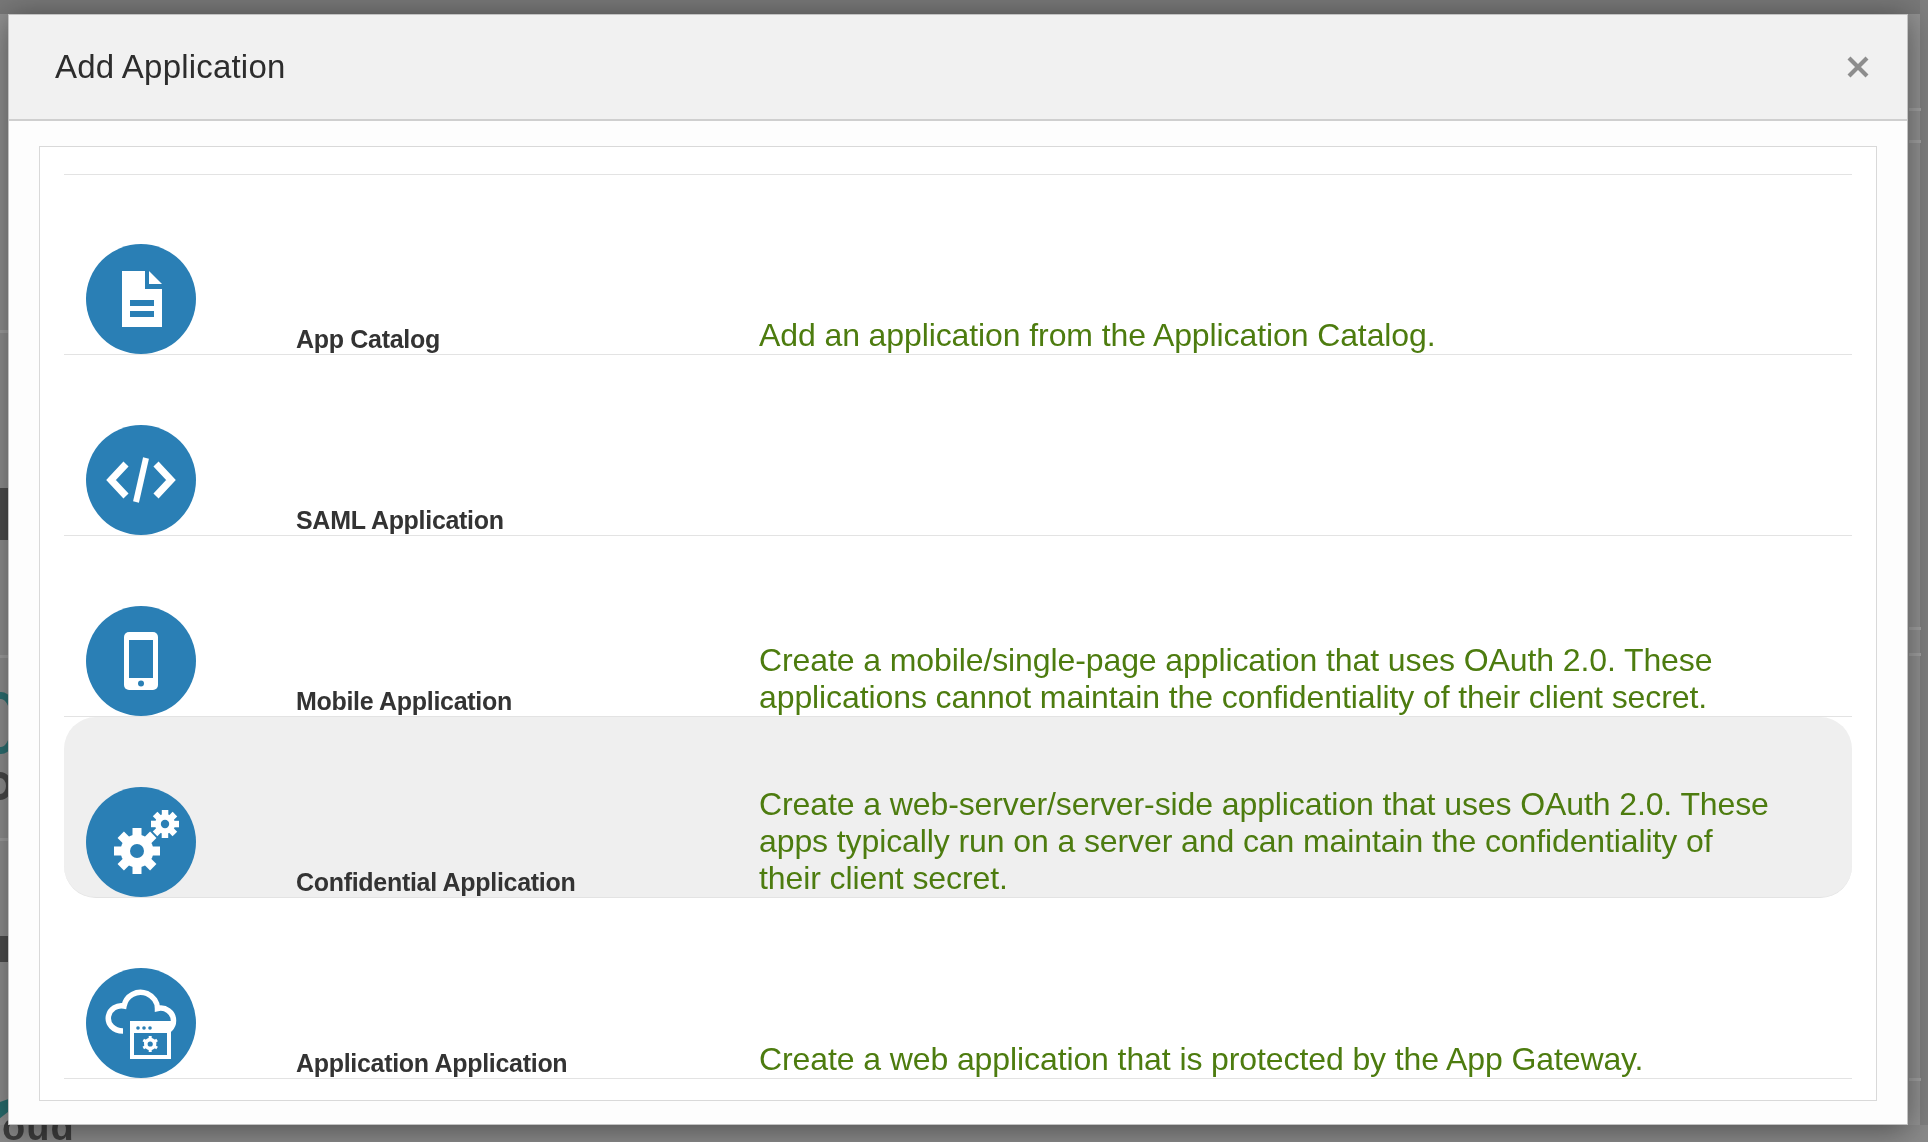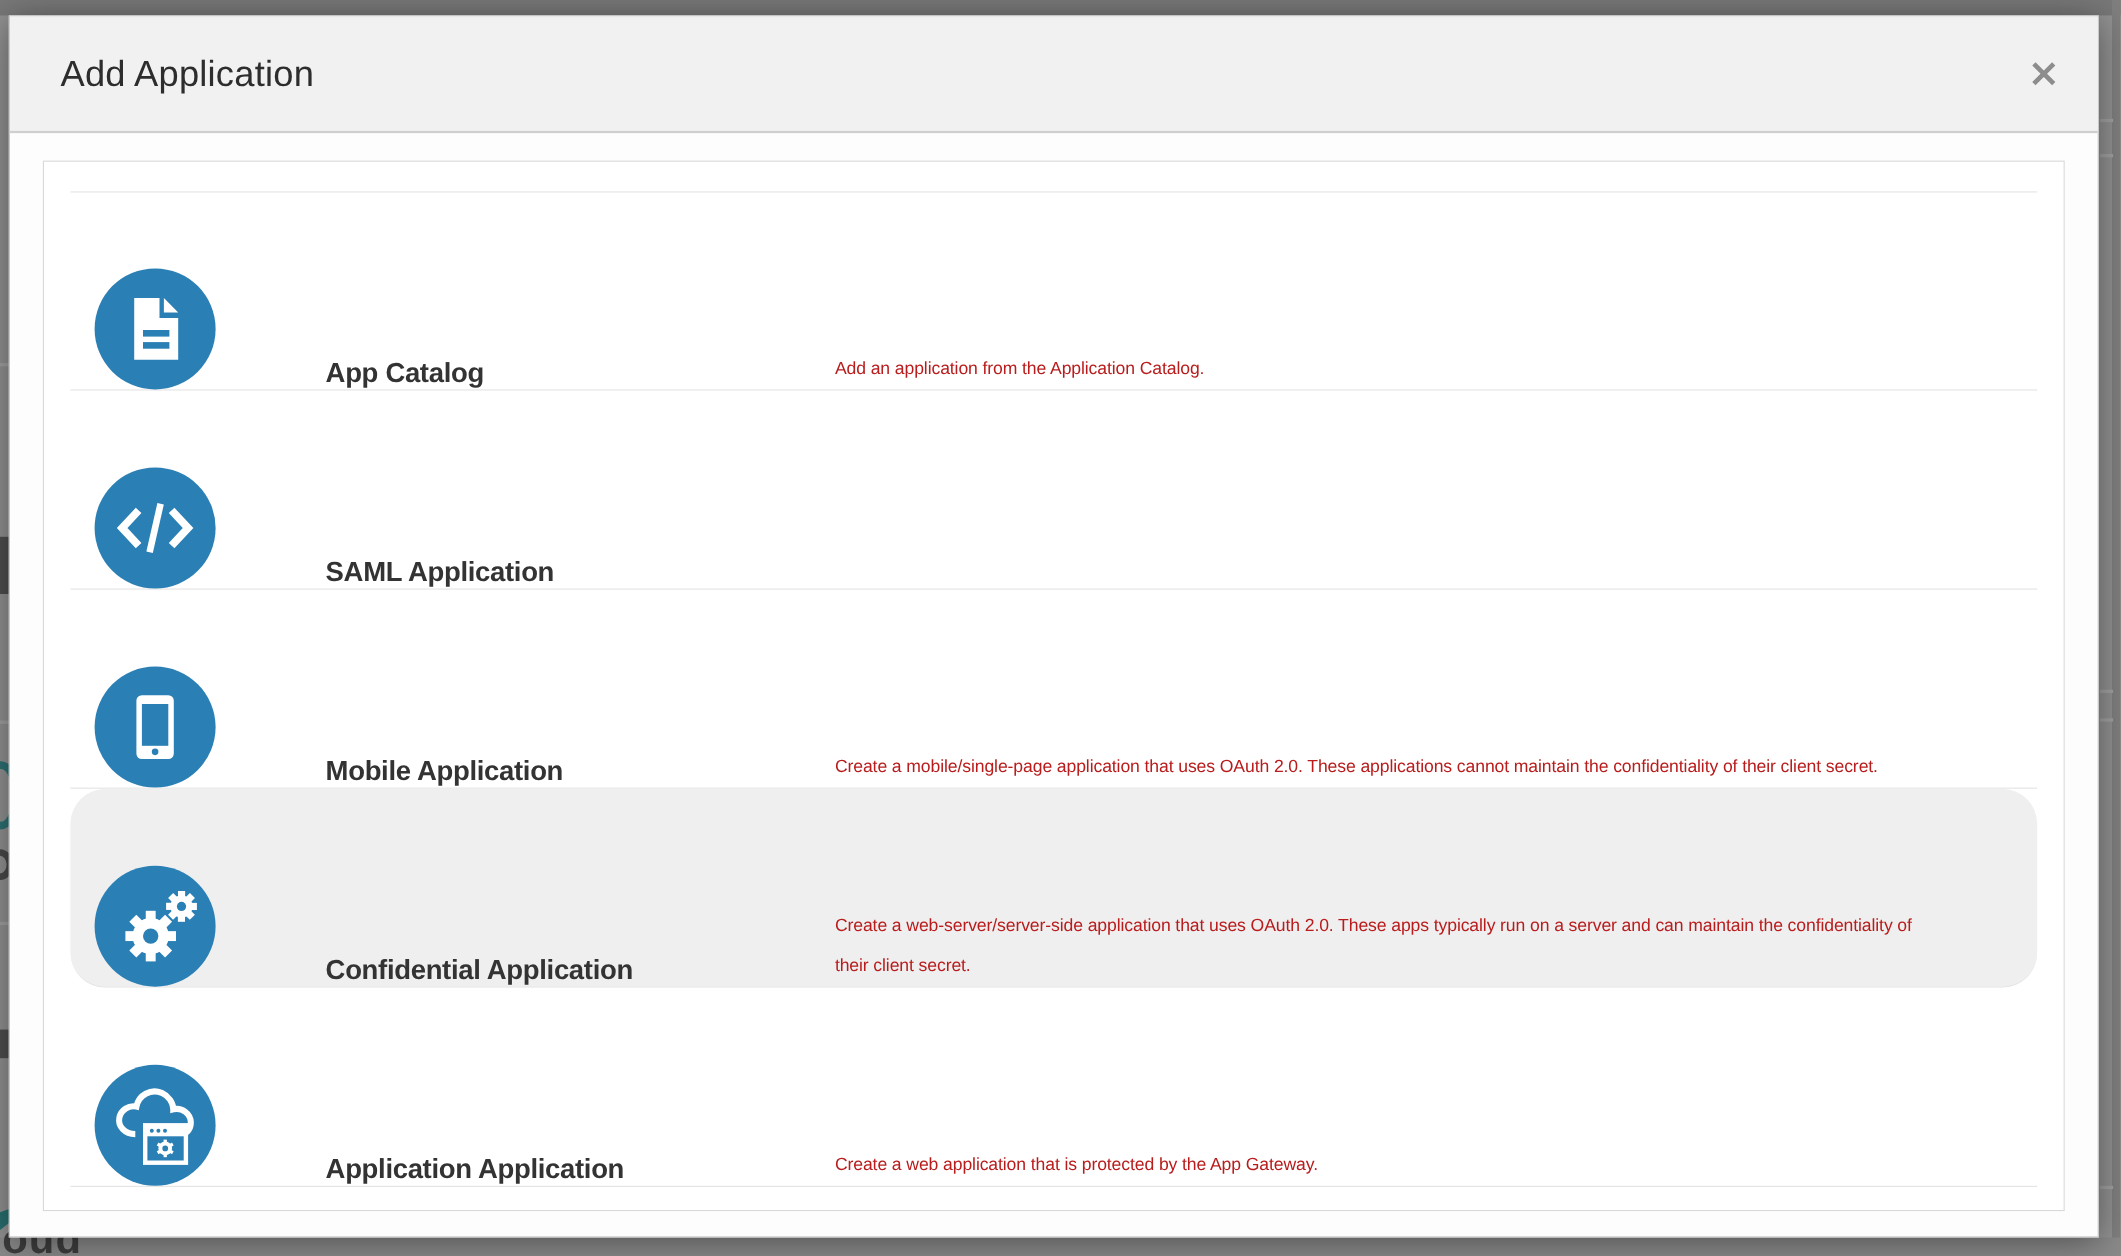--- a/index.html
+++ b/index.html
@@ -68,21 +68,21 @@
   .icon-circle{
     width:110px;height:110px;border-radius:50%;background:var(--icon-blue);
     flex:0 0 110px;display:flex;align-items:center;justify-content:center;
   }
   .icon-circle svg{width:110px;height:110px;}
   .row-title{
     width:483px;padding-left:60px;
     font-size:25px;font-weight:bold;color:#333333;letter-spacing:-.3px;
   }
   .row-desc{
-    width:1010px;font-size:16px;color:#b91c1c;line-height:37px;letter-spacing:-.1px;
+    width:1010px;font-size:32px;color:#4d7c0f;line-height:37px;letter-spacing:-.1px;
   }
   .white-fill{fill:#ffffff;}
   .blue-fill{fill:var(--icon-blue);}
   .white-stroke{stroke:#ffffff;fill:none;}
 </style>
 </head>
 <body>
 
 <div class="bg-top-strip"></div>
 <div class="bg-right-scrollbar"></div>

